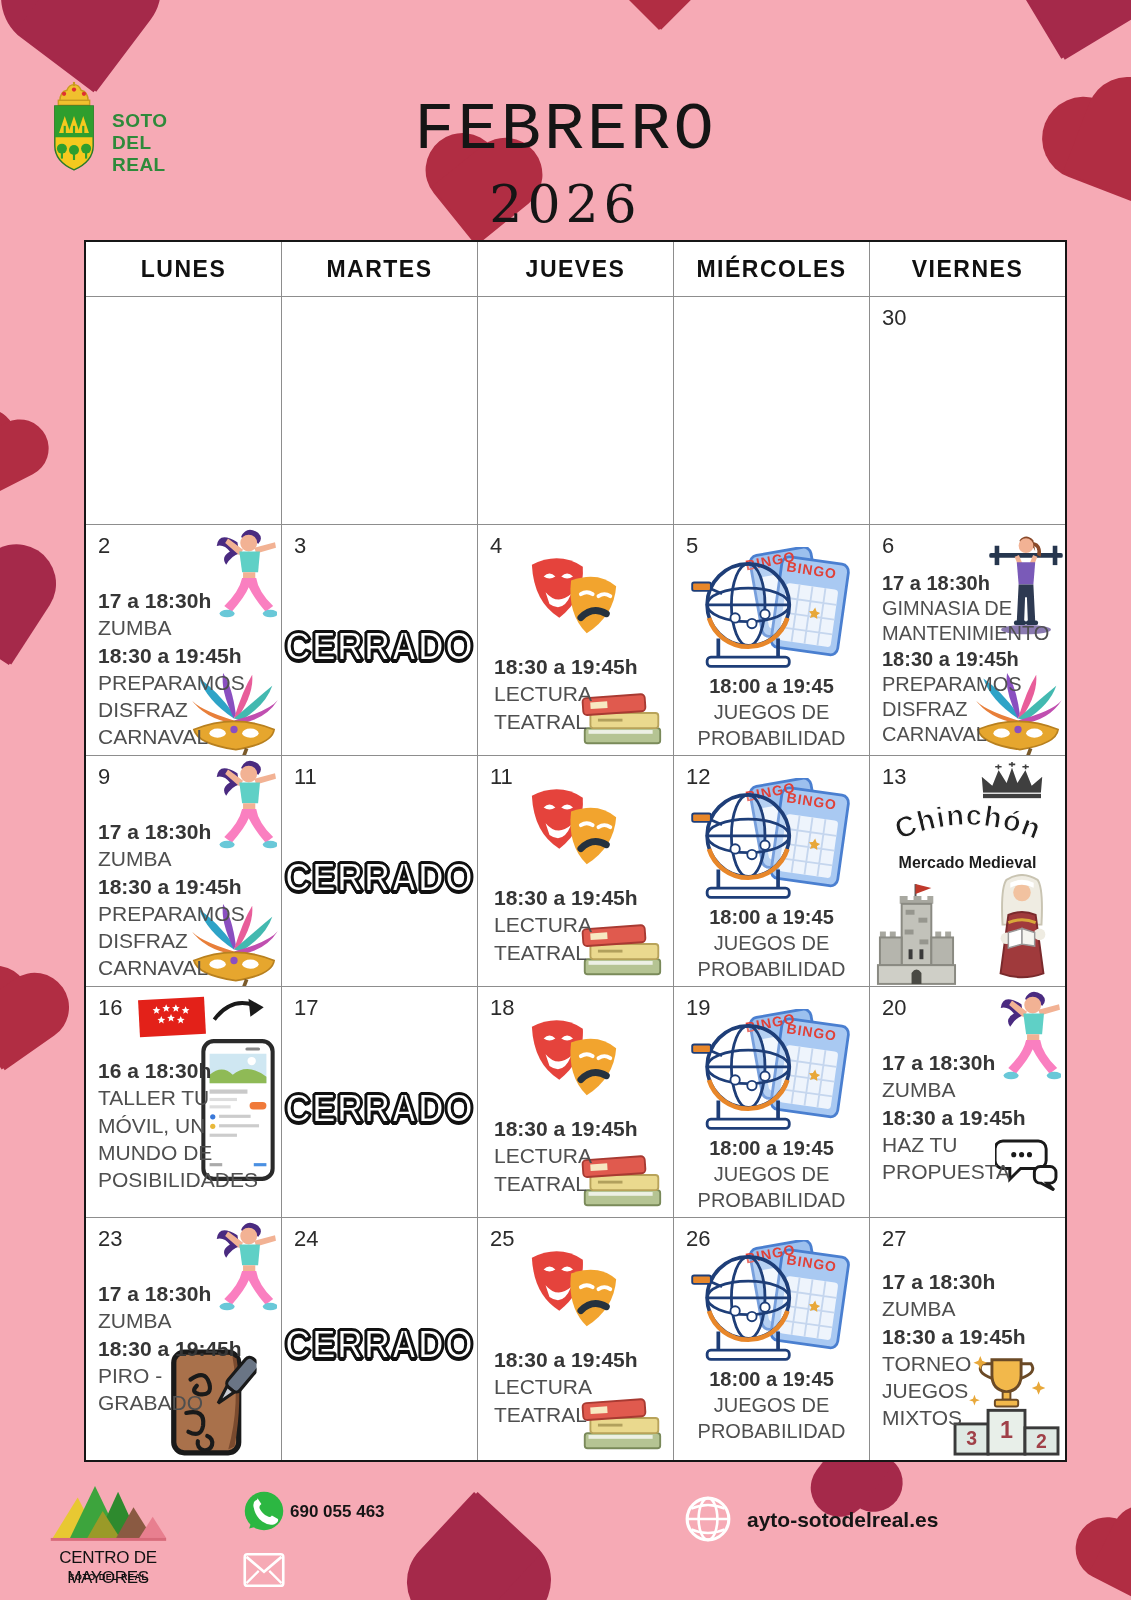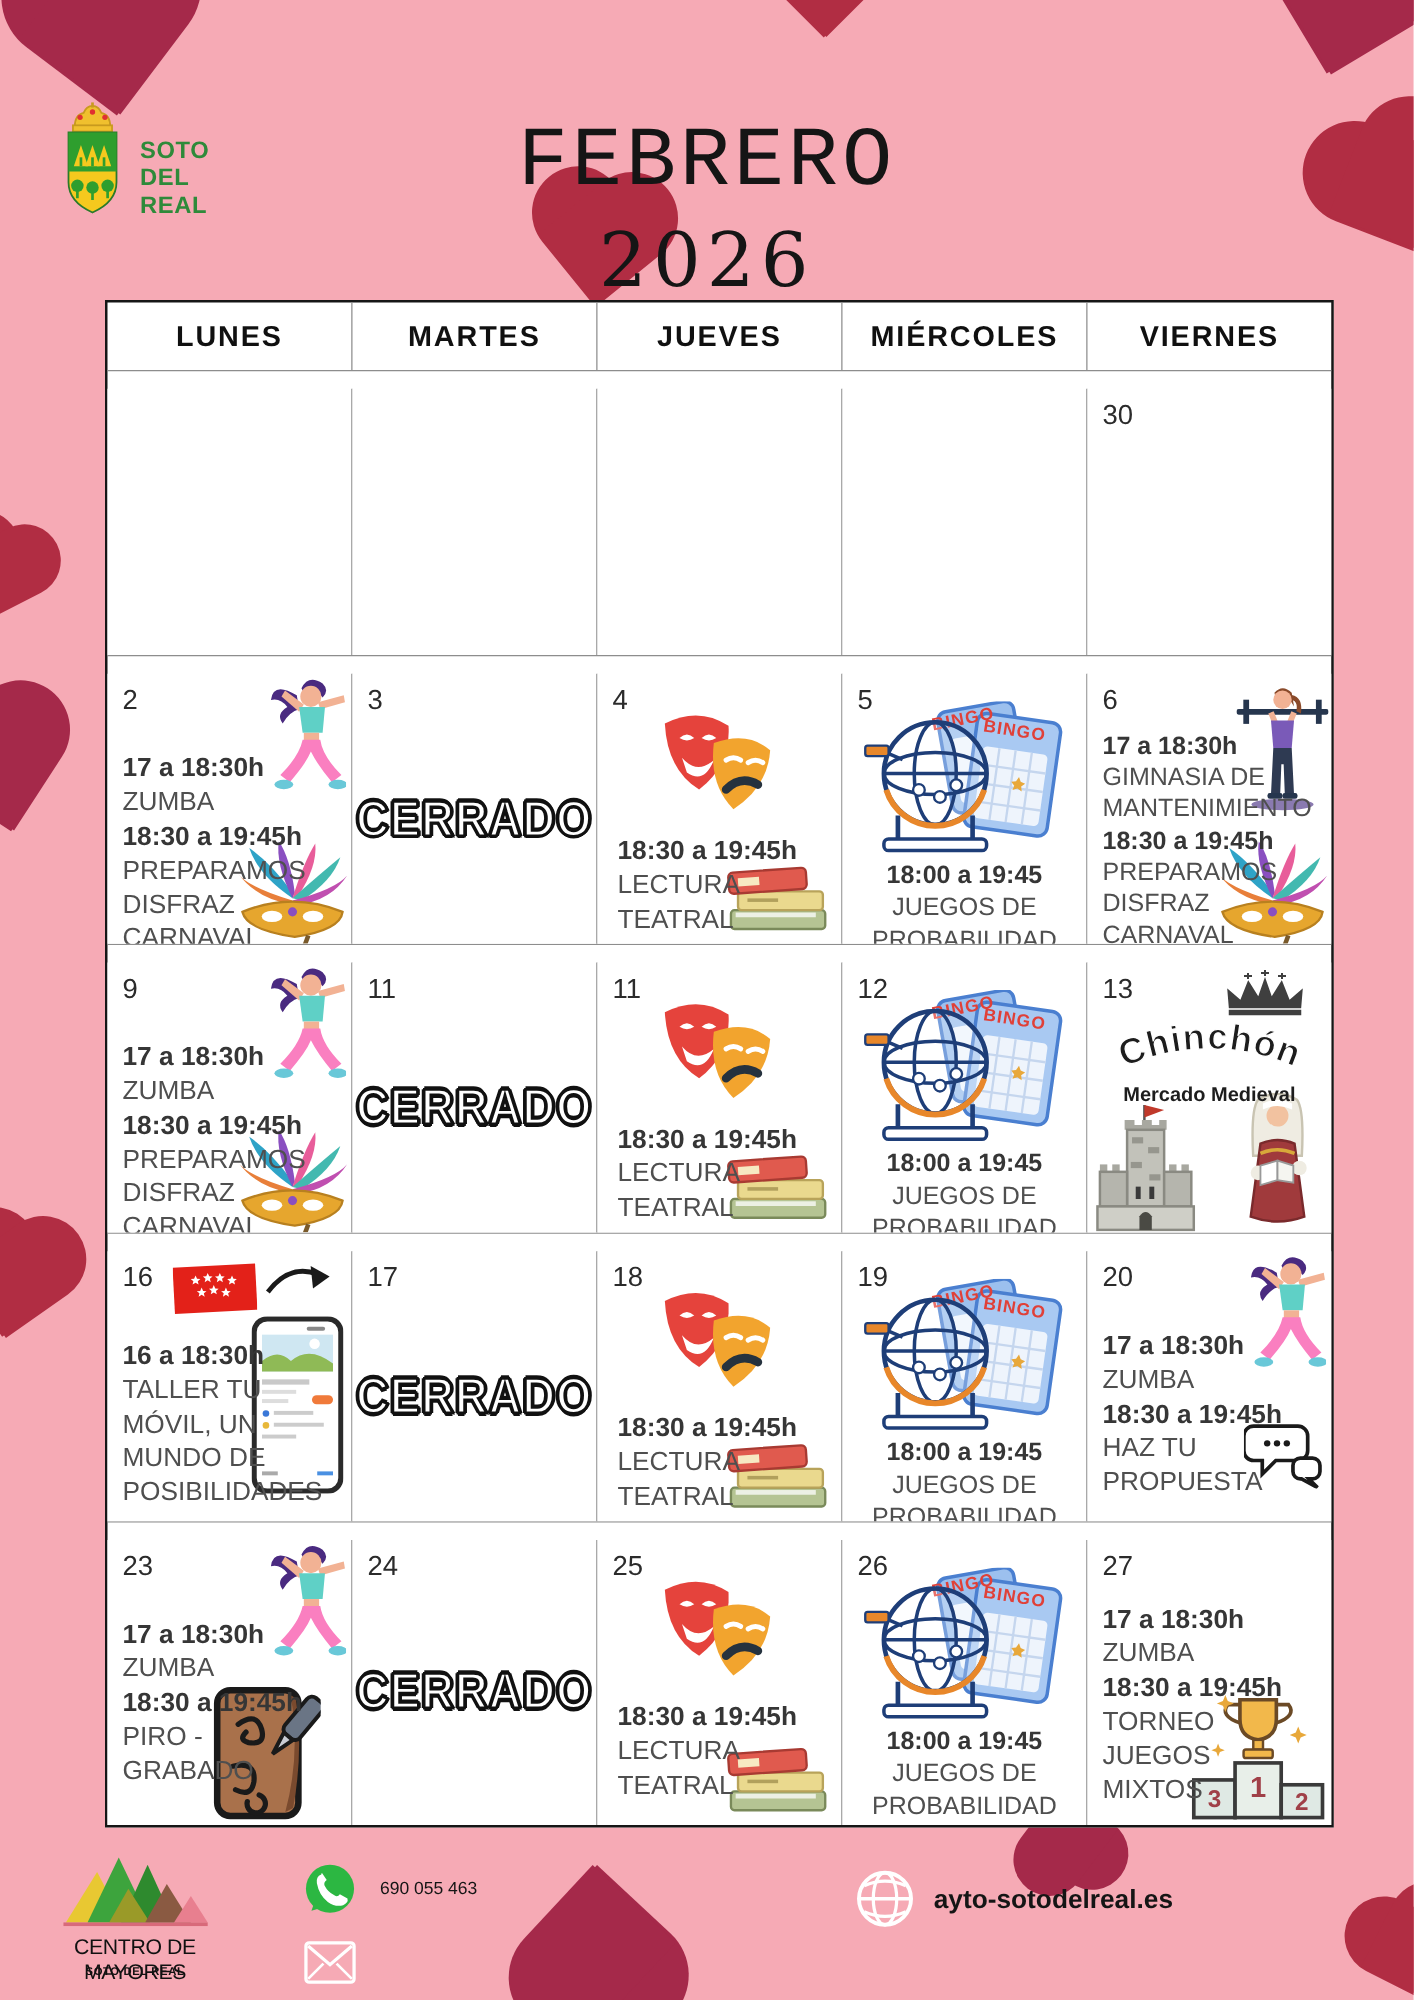--- a/index.html
+++ b/index.html
@@ -11,32 +11,32 @@
         border-radius:100px 100px 0 0;background:var(--c);}
   .heart::before{left:50%;transform:rotate(-45deg);transform-origin:0 100%;}
   .heart::after{left:0;transform:rotate(45deg);transform-origin:100% 100%;}
 
   
   .logo-wrap{position:absolute;left:42px;top:64px;z-index:2;display:flex;}
   .logo-shield{width:64px;height:128px;}
   .logo-text{margin:46px 0 0 6px;color:#2e8a3a;font-weight:700;font-size:19px;line-height:1.15;letter-spacing:.5px;}
   .title-wrap{position:absolute;left:0;right:0;top:92px;text-align:center;z-index:2;}
   .title{font-family:Liberation Mono, monospace;font-size:67px;letter-spacing:3px;color:#151515;}
-  .year{font-family:"DejaVu Serif","Liberation Serif",serif;font-size:60px;letter-spacing:5px;color:#151515;margin-top:6px;}
+  .year{font-family:"DejaVu Serif","Liberation Serif",serif;font-size:52px;letter-spacing:5px;color:#151515;margin-top:6px;}
 
   
   .cal{position:absolute;left:84px;top:240px;z-index:3;background:#fff;border:2px solid #161616;}
   .hrow,.row{display:flex;}
   .hrow{height:54px;border-bottom:1px solid #8d8d8d;}
   .hcell{width:195px;display:flex;align-items:center;justify-content:center;
          font-weight:700;font-size:23px;letter-spacing:1.5px;color:#101010;border-right:1px solid #8d8d8d;}
   .hcell:last-child,.cell:last-child{border-right:none;}
   .row{border-bottom:1px solid #8d8d8d;}
   .row:last-child{border-bottom:none;}
-  .cell{position:relative;width:195px;overflow:hidden;border-right:1px solid #8d8d8d;background:#fff;margin-top:14px;}
+  .cell{position:relative;width:195px;overflow:hidden;border-right:1px solid #8d8d8d;background:#fff;}
   .daynum{position:absolute;top:8px;left:12px;font-size:22px;color:#2b2b2b;z-index:2;}
   .lines{position:absolute;left:12px;top:62px;font-size:21px;line-height:1.3;color:#4f4f4f;white-space:nowrap;z-index:2;}
   .lines .b{font-weight:700;color:#363636;}
   .lines.seven{top:46px;font-size:20px;line-height:1.26;}
   .lines.wed{left:16px;top:128px;}
   .lines.thu{left:0;right:0;top:148px;text-align:center;font-size:20px;line-height:1.3;white-space:normal;}
   .cerrado{position:absolute;left:0;right:0;top:44%;text-align:center;
            font-size:36px;font-weight:800;letter-spacing:1px;color:#fff;
            -webkit-text-stroke:2px #111;
            text-shadow:-2px 0 #111,2px 0 #111,0 -2px #111,0 2px #111,-1px -1px #111,1px 1px #111,-1px 1px #111,1px -1px #111;
@@ -63,21 +63,21 @@
   .bingo-t{fill:#e04038;font-weight:700;font-size:15px;letter-spacing:1px;text-anchor:middle;}
   .pod{fill:#a04048;font-weight:700;font-size:20px;text-anchor:middle;}
   .pod.big{font-size:24px;}
 
   
   .ft{position:absolute;z-index:2;}
   .ft-mountains{left:45px;top:1478px;width:125px;height:68px;}
   .ft-org{left:20px;top:1548px;width:176px;text-align:center;font-weight:400;font-size:17px;color:#111;letter-spacing:-.3px;}
   .ft-org-sub{left:20px;top:1572px;width:176px;text-align:center;font-weight:700;font-size:9px;color:#111;letter-spacing:.5px;}
   .ft-wa{left:243px;top:1490px;width:42px;height:42px;}
-  .ft-phone{left:304px;top:1502px;font-weight:400;font-size:14px;color:#151515;}
+  .ft-phone{left:290px;top:1502px;font-weight:700;font-size:17px;color:#151515;}
   .ft-env{left:243px;top:1552px;width:42px;height:36px;}
   .ft-email{left:294px;top:1558px;font-weight:700;font-size:20px;color:#151515;}
   .ft-globe{left:683px;top:1494px;width:50px;height:50px;}
   .ft-site{left:747px;top:1508px;font-weight:700;font-size:21px;color:#151515;}
 </style>
 </head>
 <body>
 
 <svg width="0" height="0" style="position:absolute" aria-hidden="true">
 <defs>

